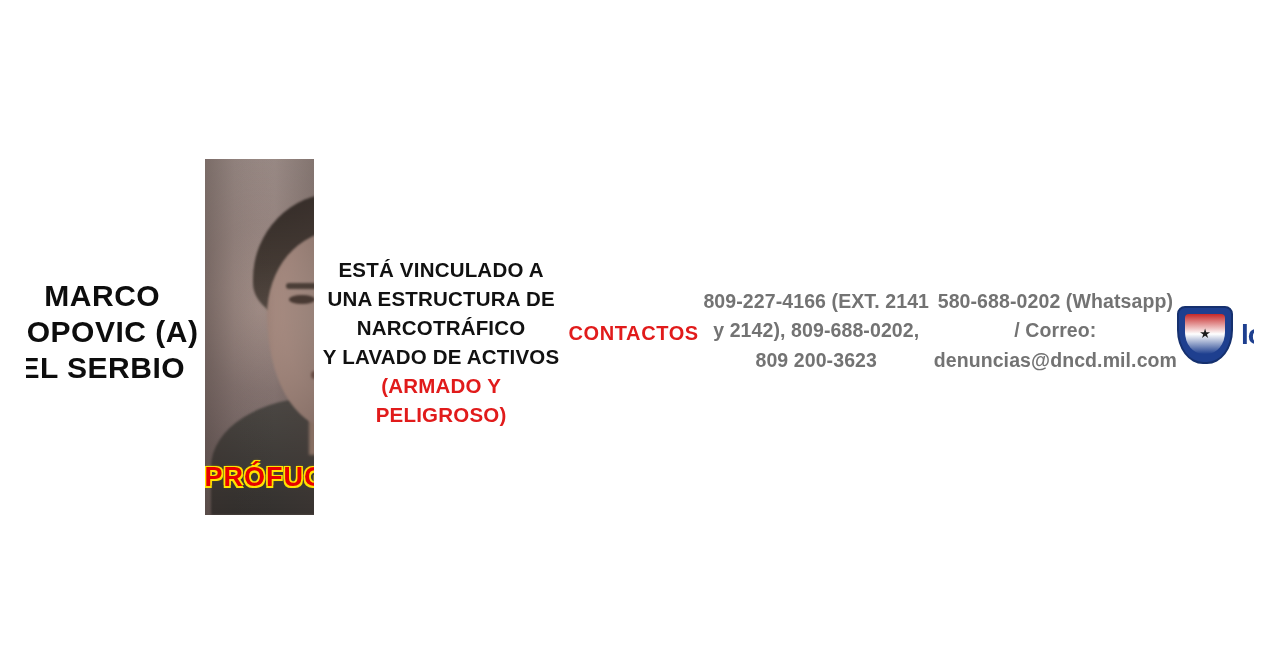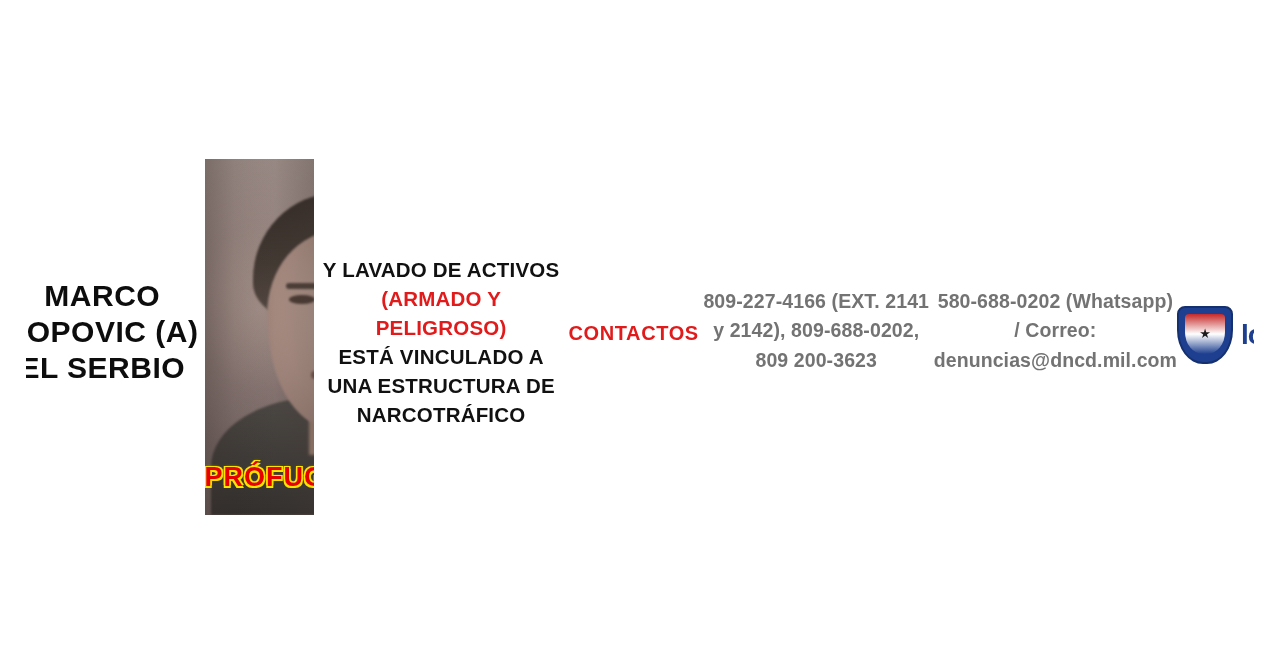--- a/index.html
+++ b/index.html
@@ -265,25 +265,25 @@
     <div class="eye l"></div>
     <div class="eye r"></div>
     <div class="nose"></div>
     <div class="mouth"></div>
     <div class="shadow-left"></div>
     <div class="shadow-right"></div>
     <div class="profugo">PRÓFUGO</div>
   </div>
 
   <div class="desc">
+    <div>ESTÁ VINCULADO A UNA ESTRUCTURA DE NARCOTRÁFICO</div>
     <div>
       <span>Y LAVADO DE ACTIVOS</span>
       <span class="danger">(ARMADO Y PELIGROSO)</span>
     </div>
-    <div>ESTÁ VINCULADO A UNA ESTRUCTURA DE NARCOTRÁFICO</div>
   </div>
 
   <div class="contact-title">CONTACTOS</div>
   <div class="contact-line">809-227-4166 (EXT. 2141 y 2142), 809-688-0202, 809 200-3623</div>
   <div class="contact-line">580-688-0202 (Whatsapp) / Correo: denuncias@dncd.mil.com</div>
 
   <div class="footer">
     <div class="crest">
       <div class="crest-shield"></div>
       <div class="crest-inner"></div>

